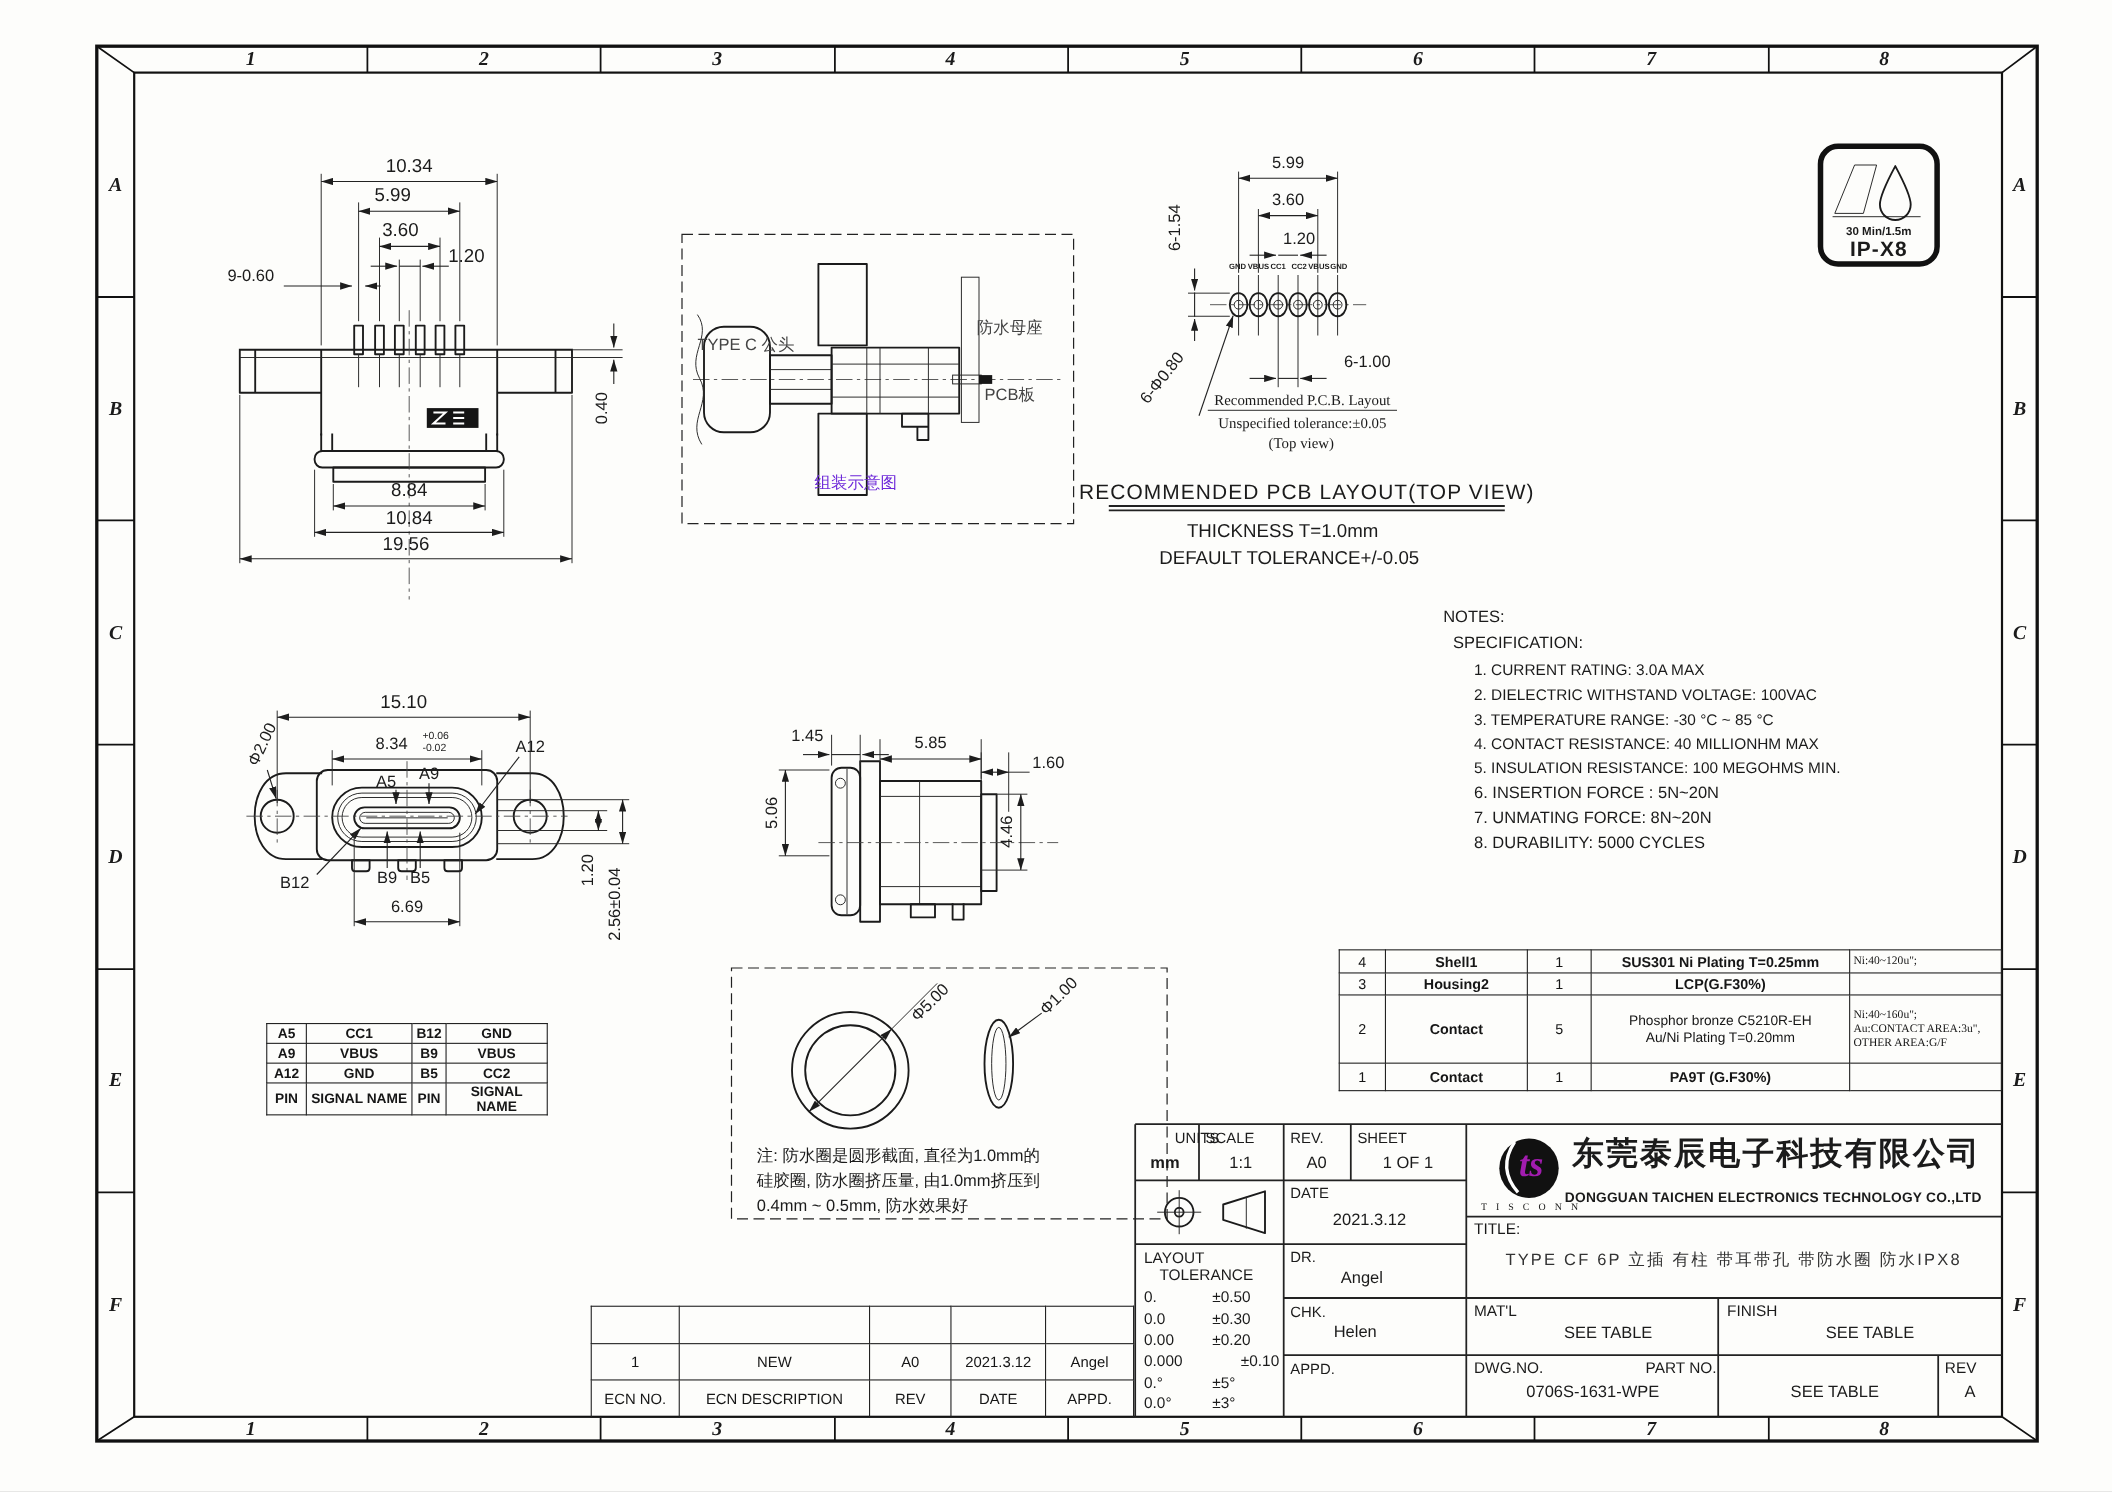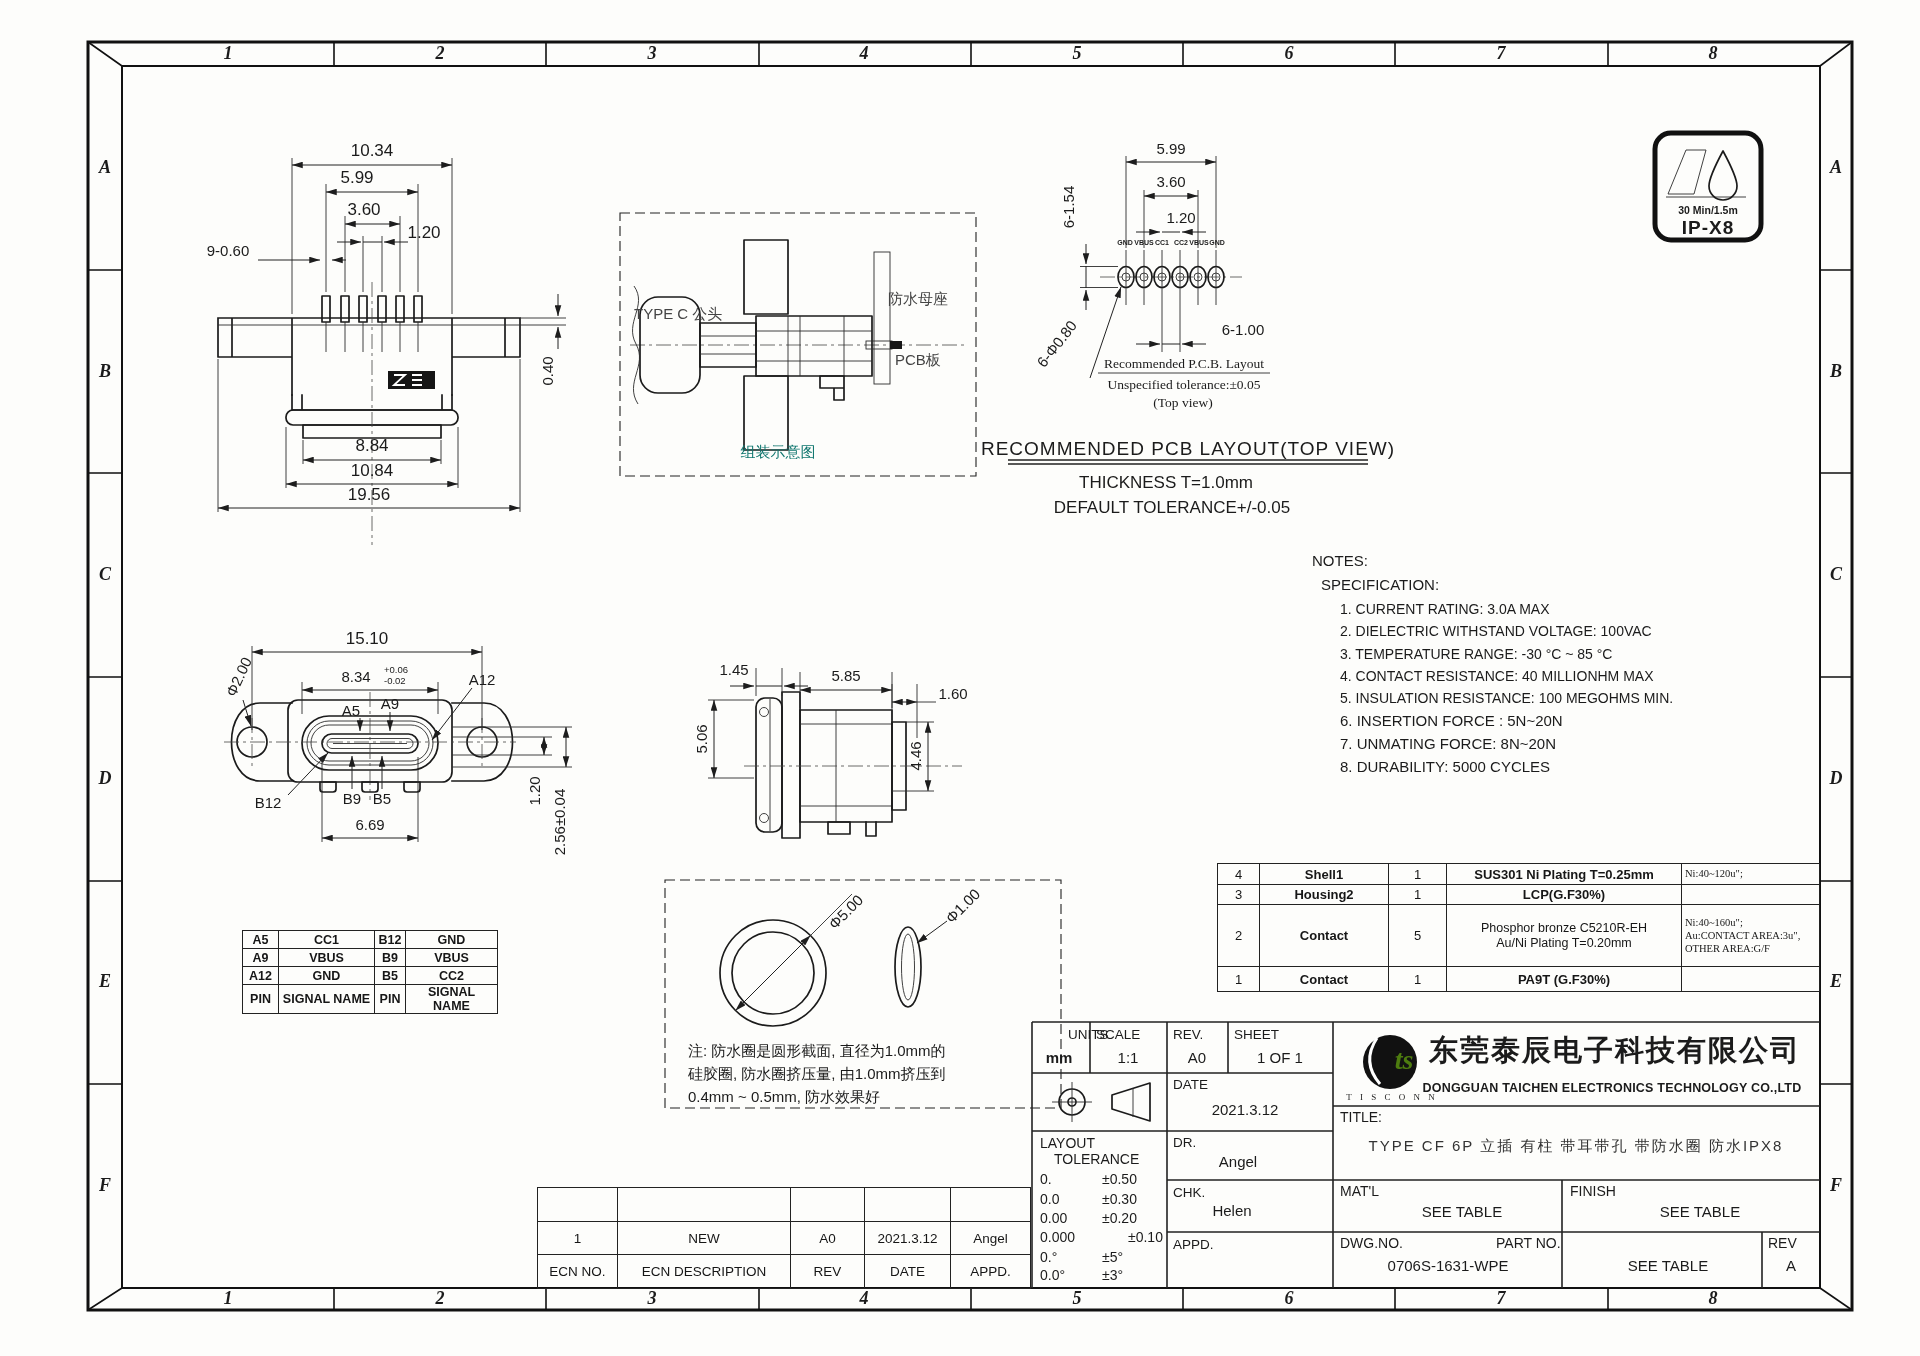--- a/index.html
+++ b/index.html
@@ -27,21 +27,21 @@
   .f14{font-size:14px}
   .f15{font-size:15px}
   .f17{font-size:17px}
   .f19{font-size:19px;letter-spacing:1px}
   .cadserif{font-family:"Liberation Serif",serif;}
   .grid-lbl{font-family:"Liberation Serif",serif;font-style:italic;font-weight:bold;font-size:18px;}
   .cnbig{font-family:"Liberation Serif",serif;font-weight:bold;font-size:29px;letter-spacing:2px;}
   .enco{font-size:12.5px;font-weight:bold;letter-spacing:.2px}
   .titlecn{font-size:15px;color:#333;letter-spacing:2px}
   .bold{font-weight:bold}
-  .logo-ts{color:#4d7c0f;font-style:italic;font-weight:bold;font-size:28px;font-family:"Liberation Serif",serif;margin-left:12px;}
+  .logo-ts{color:#a21caf;font-style:italic;font-weight:bold;font-size:33px;font-family:"Liberation Serif",serif;}
   .brand{font-size:9px;letter-spacing:3px;font-family:"Liberation Serif",serif;}
   table{position:absolute;border-collapse:collapse;table-layout:fixed;}
   td{border:1.6px solid #222;padding:0 3px;overflow:hidden;vertical-align:middle;}
   .pin td{font-size:12.5px;font-weight:600;text-align:center;padding:0 2px;}
   .bom td{font-size:13px;text-align:center;}
   .bom td.note{font-size:10.5px;text-align:left;font-family:"Liberation Serif",serif;line-height:1.25;white-space:pre-line;}
   .bom td.fin2{font-size:12.5px;line-height:1.15;white-space:pre-line;}
   .bom td.hdr{font-family:"Liberation Serif",serif;font-size:13px;letter-spacing:2px;}
   .ecn td{font-size:13.5px;text-align:center;}
 </style>
@@ -290,21 +290,21 @@
 <span class="lbl c f17" style="left:424px;top:233px">1.20</span>
 <span class="lbl c f15" style="left:228px;top:251px">9-0.60</span>
 <span class="lbl r90 f15" style="left:548px;top:371px">0.40</span>
 <span class="lbl c f17" style="left:372px;top:446px">8.84</span>
 <span class="lbl c f17" style="left:372px;top:471px">10.84</span>
 <span class="lbl c f17" style="left:369px;top:495px">19.56</span>
 
 <span class="lbl f15" style="left:634px;top:306px;color:#444">TYPE C 公头</span>
 <span class="lbl f15" style="left:888px;top:291px;color:#444">防水母座</span>
 <span class="lbl f15" style="left:895px;top:352px;color:#444">PCB板</span>
-<span class="lbl c f15" style="left:778px;top:452px;color:#0f766e">组装示意图</span>
+<span class="lbl c f15" style="left:778px;top:440px;color:#6d28d9">组装示意图</span>
 
 <span class="lbl c f7" style="left:1125px;top:243px">GND</span>
 <span class="lbl c f7" style="left:1144px;top:243px">VBUS</span>
 <span class="lbl c f7" style="left:1162px;top:243px">CC1</span>
 <span class="lbl c f7" style="left:1181px;top:243px">CC2</span>
 <span class="lbl c f7" style="left:1199px;top:243px">VBUS</span>
 <span class="lbl c f7" style="left:1217px;top:243px">GND</span>
 <span class="lbl c f15" style="left:1171px;top:149px">5.99</span>
 <span class="lbl c f15" style="left:1171px;top:182px">3.60</span>
 <span class="lbl c f15" style="left:1181px;top:218px">1.20</span>

